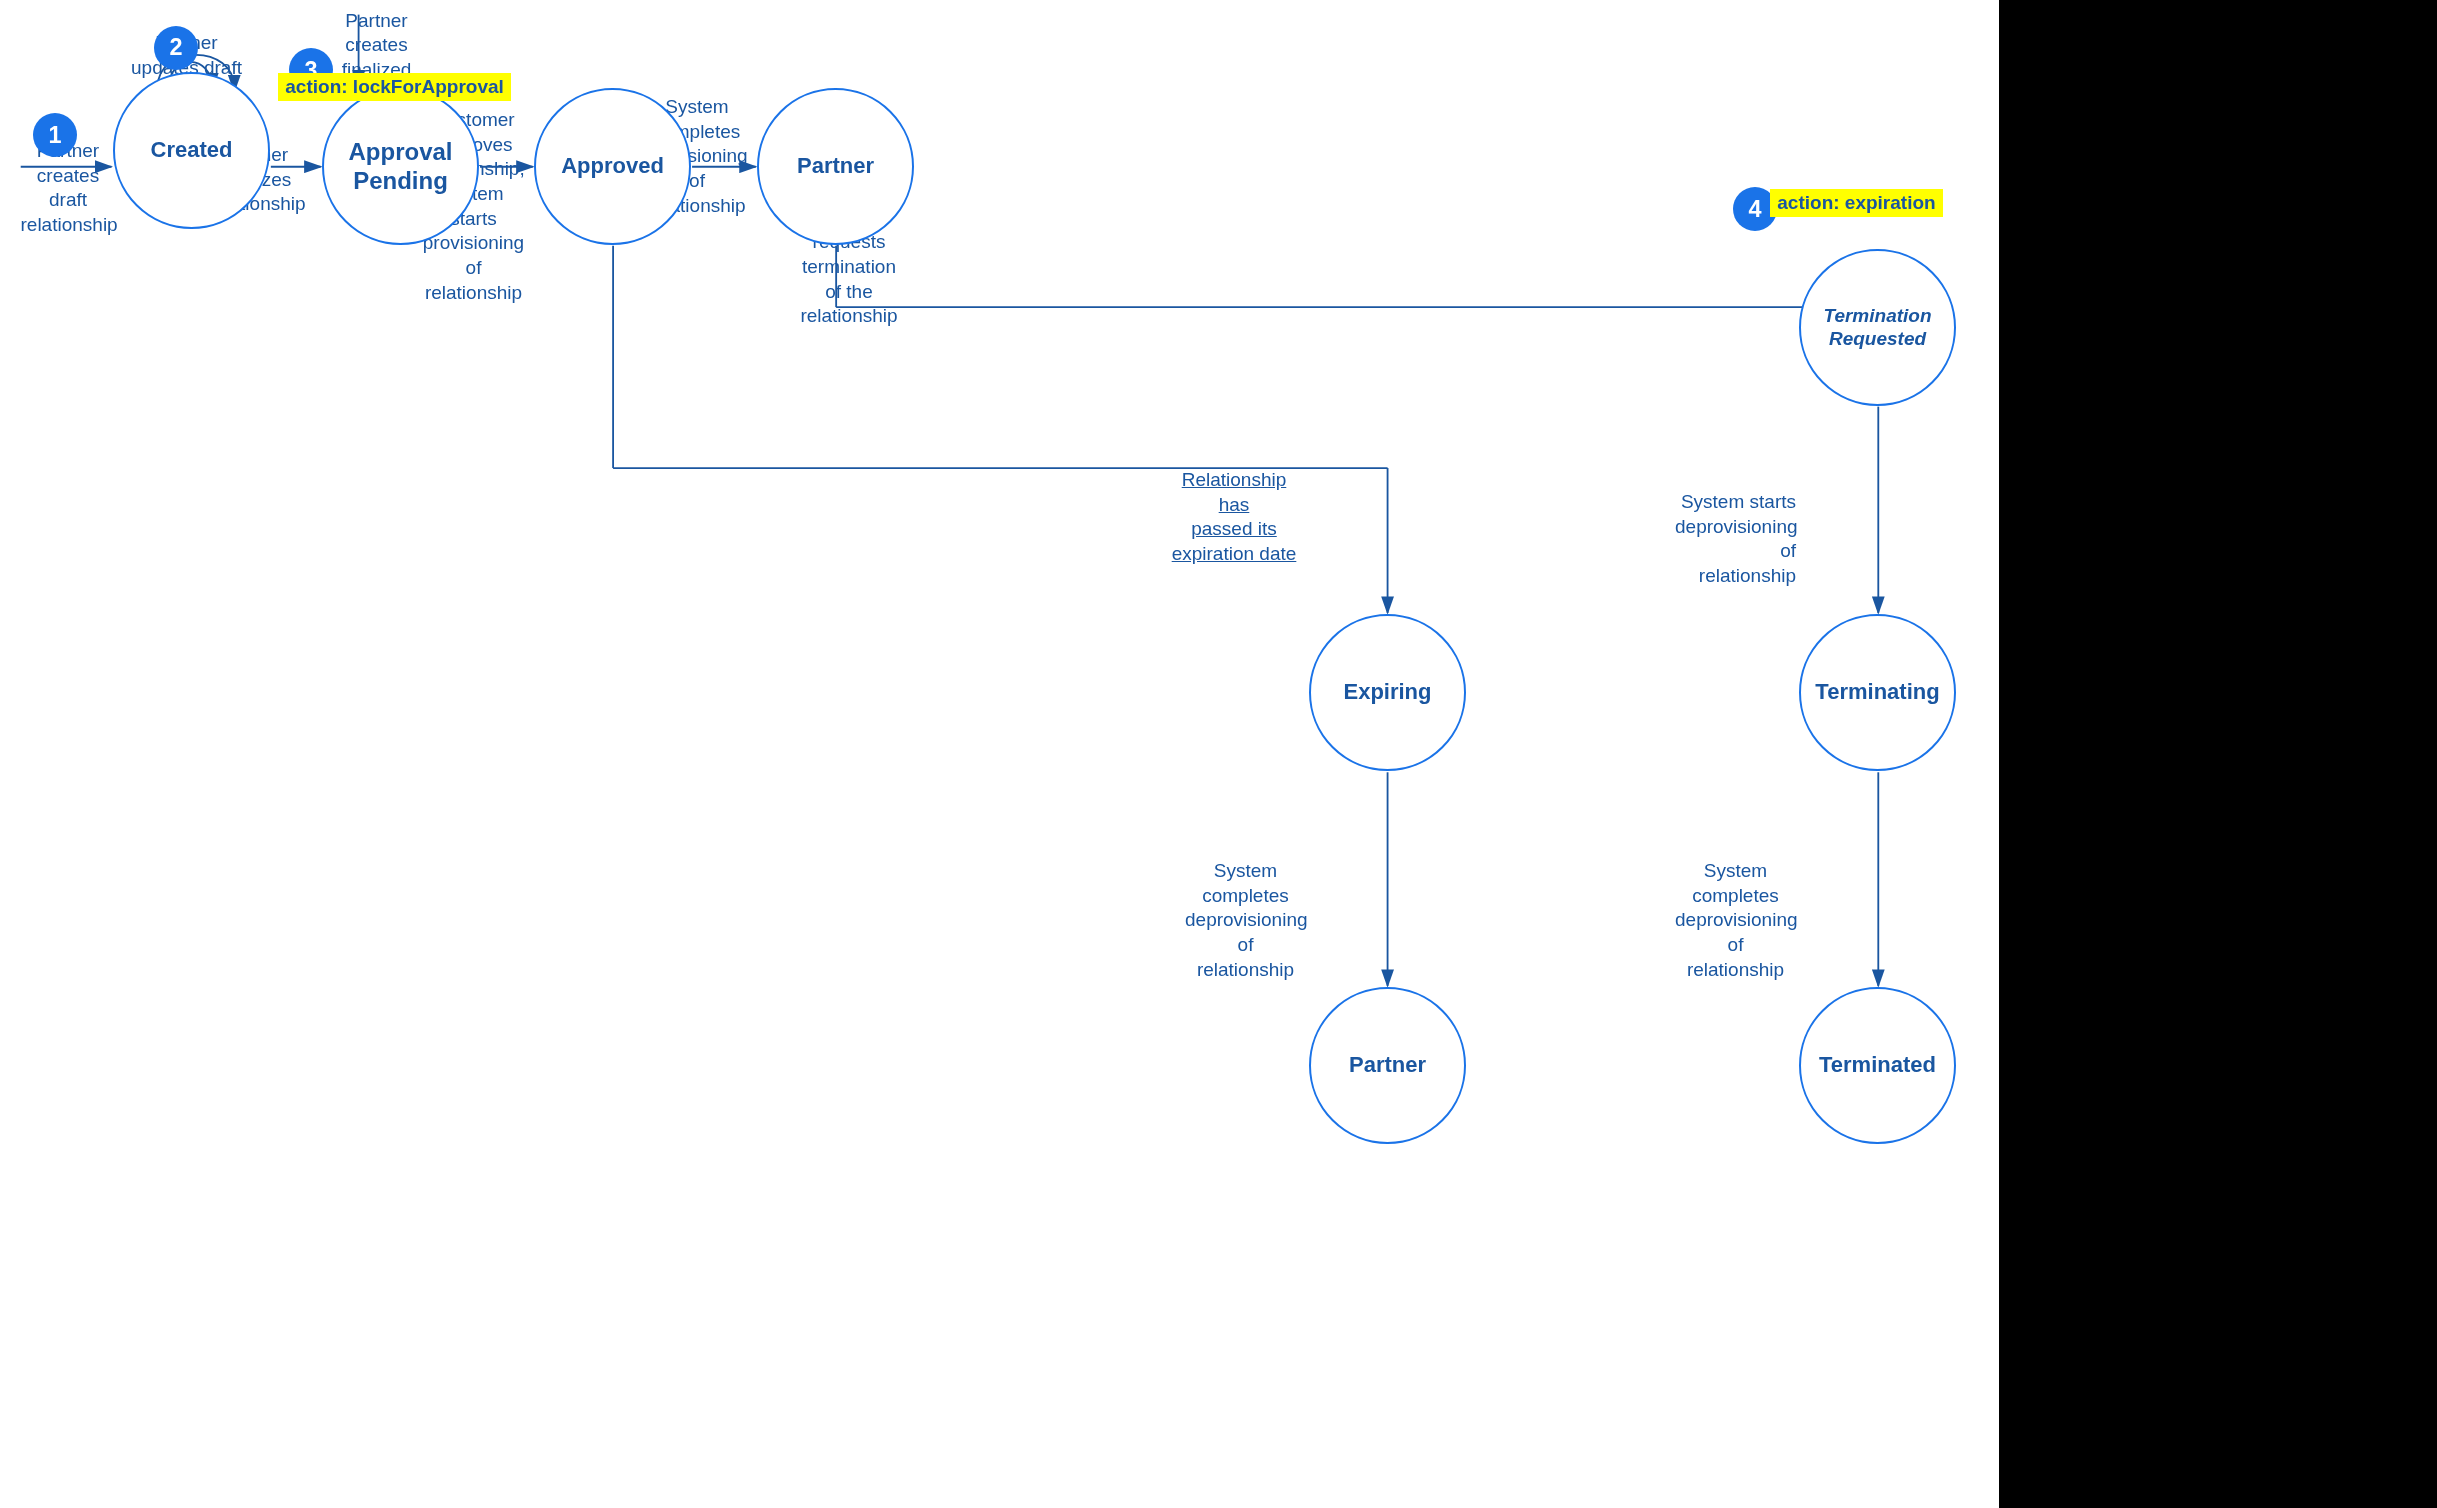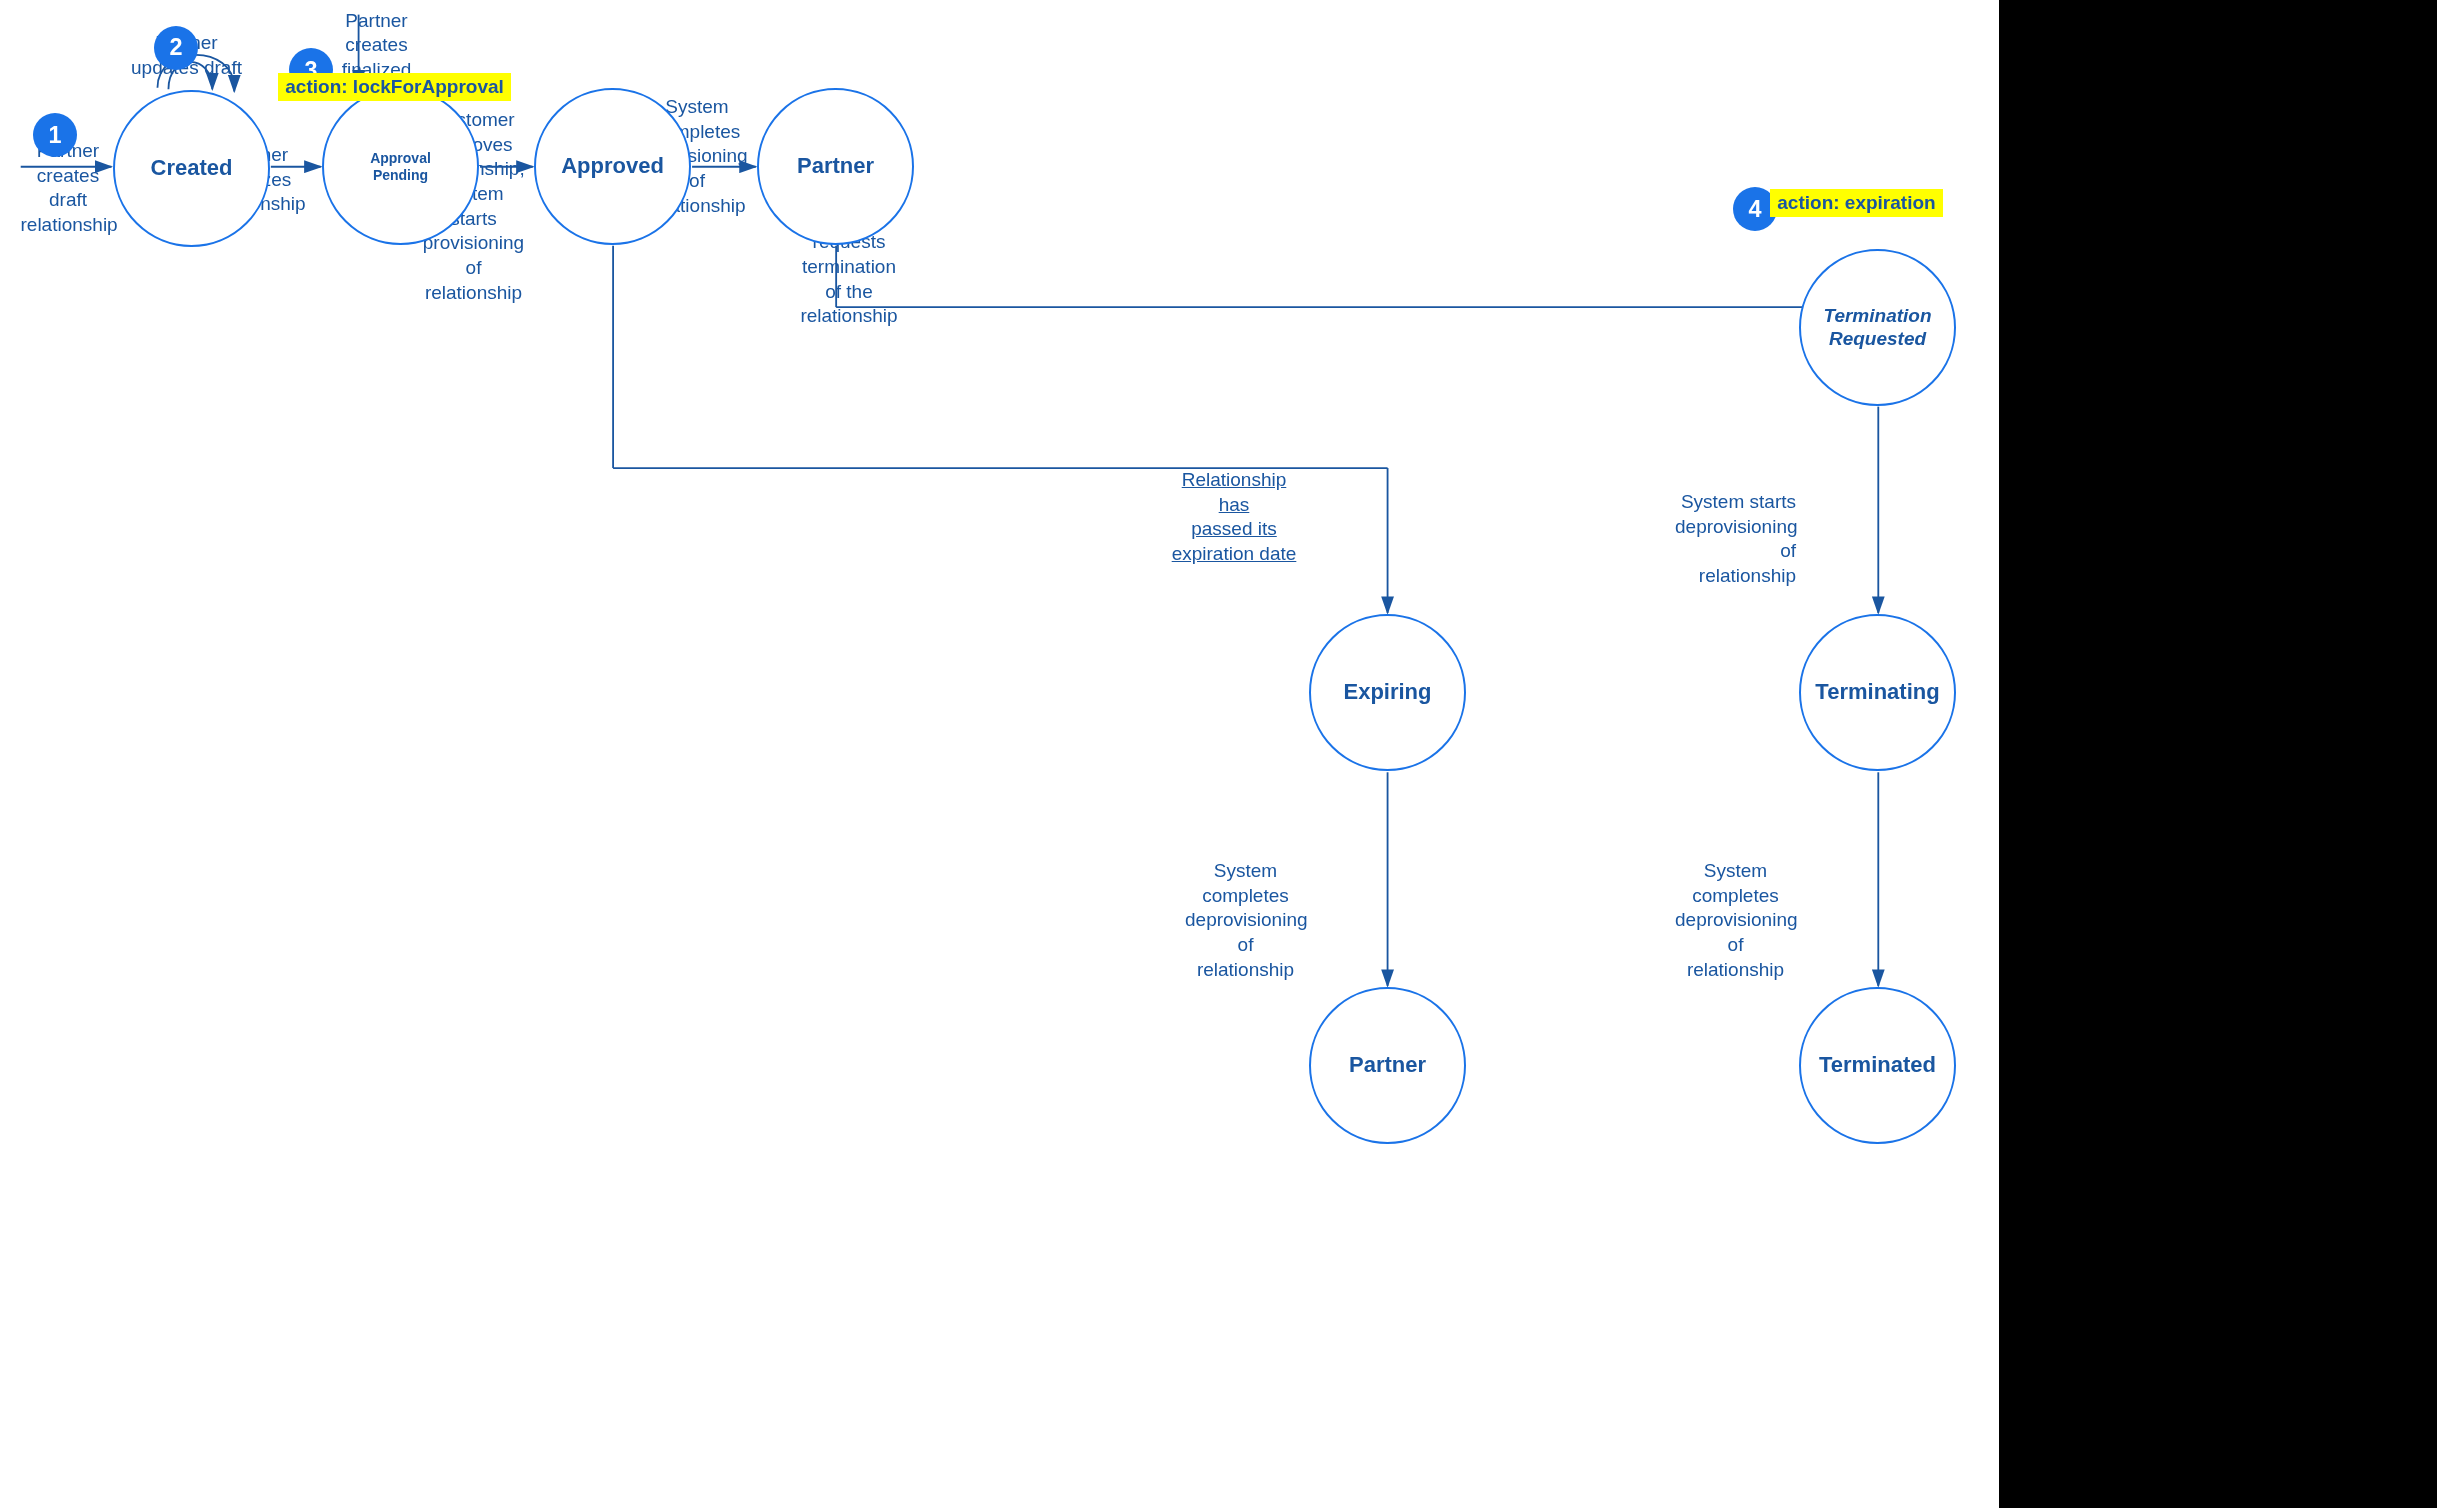--- a/index.html
+++ b/index.html
@@ -147,26 +147,26 @@
   <div class="step-badge" style="left:154px; top:25.6px;">
     <span>2</span>
   </div>
   <div class="step-badge" style="left:289px; top:48px;">
     <span>3</span>
   </div>
   <div class="step-badge" style="left:1733px; top:187px;">
     <span>4</span>
   </div>
 
-  <div class="state-circle" style="left:113px; top:90px; width:157px; height:157px;">
+  <div class="state-circle" style="left:113px; top:72px; width:157px; height:157px;">
     <span class="label">Created</span>
   </div>
 
   <div class="state-circle" style="left:322px; top:88px; width:157px; height:157px;">
-    <span class="label" style="font-size:14px;">Approval<br>Pending</span>
+    <span class="label" style="font-size:24px;">Approval<br>Pending</span>
   </div>
 
   <div class="state-circle" style="left:534px; top:88px; width:157px; height:157px;">
     <span class="label">Approved</span>
   </div>
 
   <div class="state-circle" style="left:757px; top:88px; width:157px; height:157px;">
     <span class="label">Partner</span>
   </div>
 

